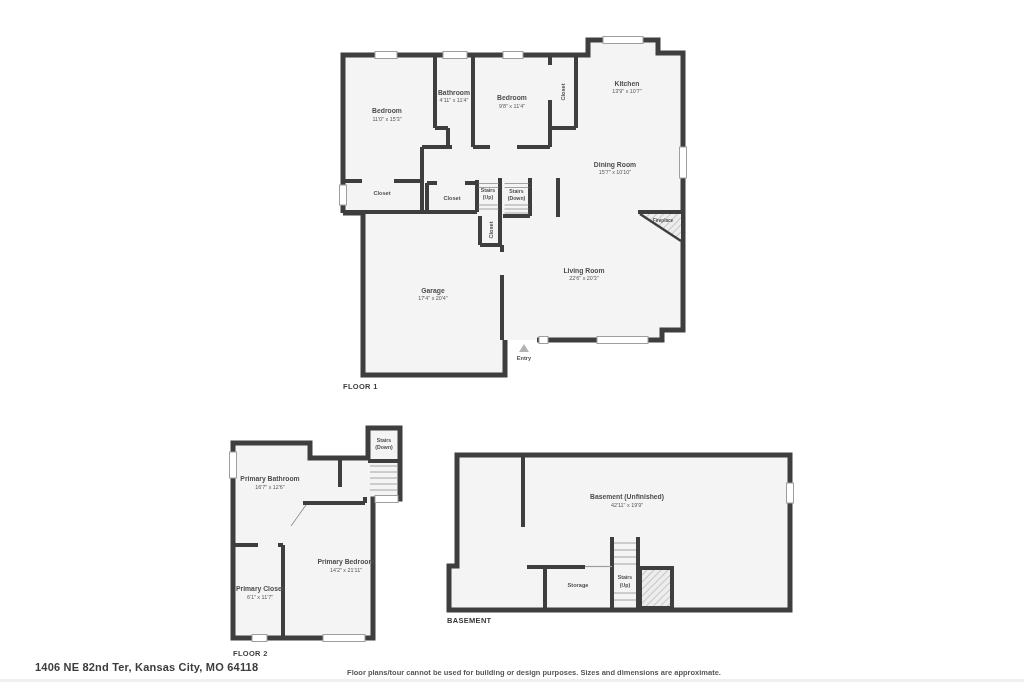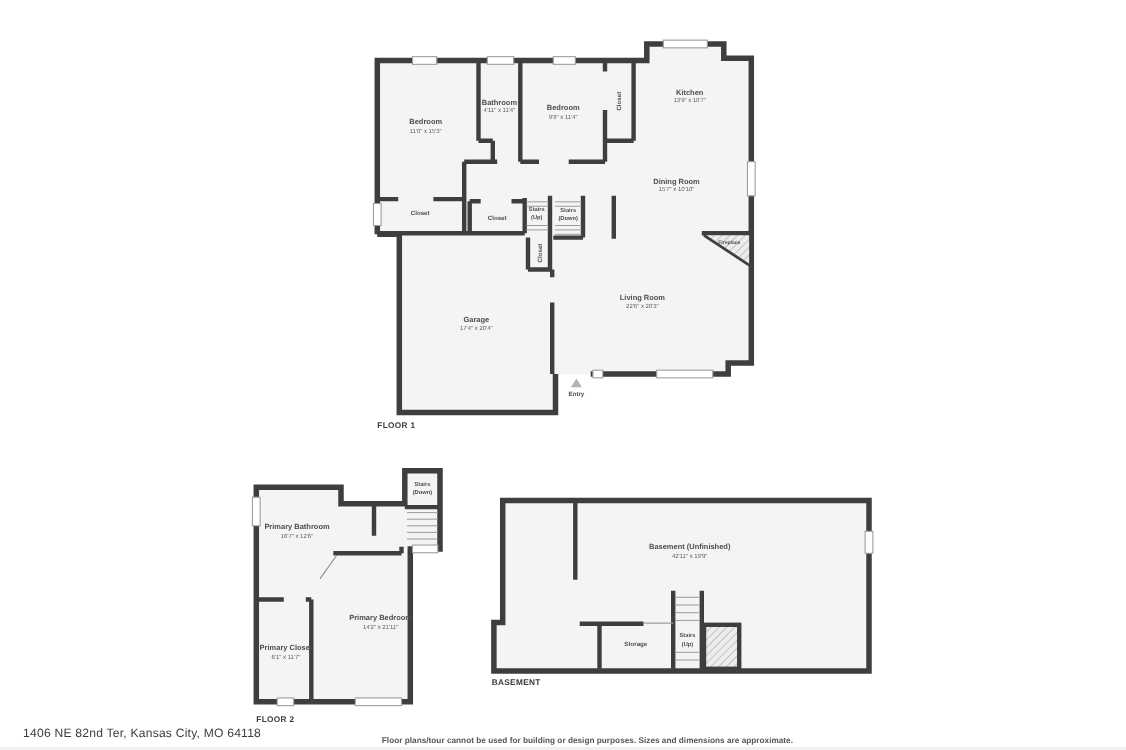--- a/index.html
+++ b/index.html
@@ -1,18 +1,18 @@
 <!DOCTYPE html>
 <html><head>
 <meta charset="utf-8">
 <style>
   html,body{margin:0;padding:0;background:#ffffff;font-family:"Liberation Sans",sans-serif;}
   .stage{position:relative;width:1024px;height:682px;background:#ffffff;overflow:hidden;padding-left:44px;}
   .plan-svg{position:absolute;left:0;top:0;}
-  .addr{position:absolute;left:21px;top:661px;font-size:11px;font-weight:normal;color:#3c3c3c;letter-spacing:.2px;}
+  .addr{position:absolute;left:35px;top:661px;font-size:11px;font-weight:bold;color:#3c3c3c;letter-spacing:.2px;}
   .disc{position:absolute;left:0;right:0;top:668px;text-align:center;font-size:7.5px;font-weight:bold;color:#575757;}
   .strip{position:absolute;left:0;bottom:0;width:100%;height:3px;background:#f0f0f0;}
   svg text{font-family:"Liberation Sans",sans-serif;text-anchor:middle;}
   .rn{font-weight:bold;font-size:6.8px;fill:#4d4d4d;}
   .rd{font-size:5.4px;fill:#5a5a5a;}
   .ft{font-weight:bold;font-size:5.6px;fill:#4d4d4d;}
   .fts{font-weight:bold;font-size:5.2px;fill:#4d4d4d;}
   .fp{font-weight:bold;font-size:4.6px;fill:#4d4d4d;}
   .cap{font-weight:bold;font-size:7.5px;fill:#3a3a3a;letter-spacing:.3px;text-anchor:start;}
   .fill{fill:#f4f4f4;}

